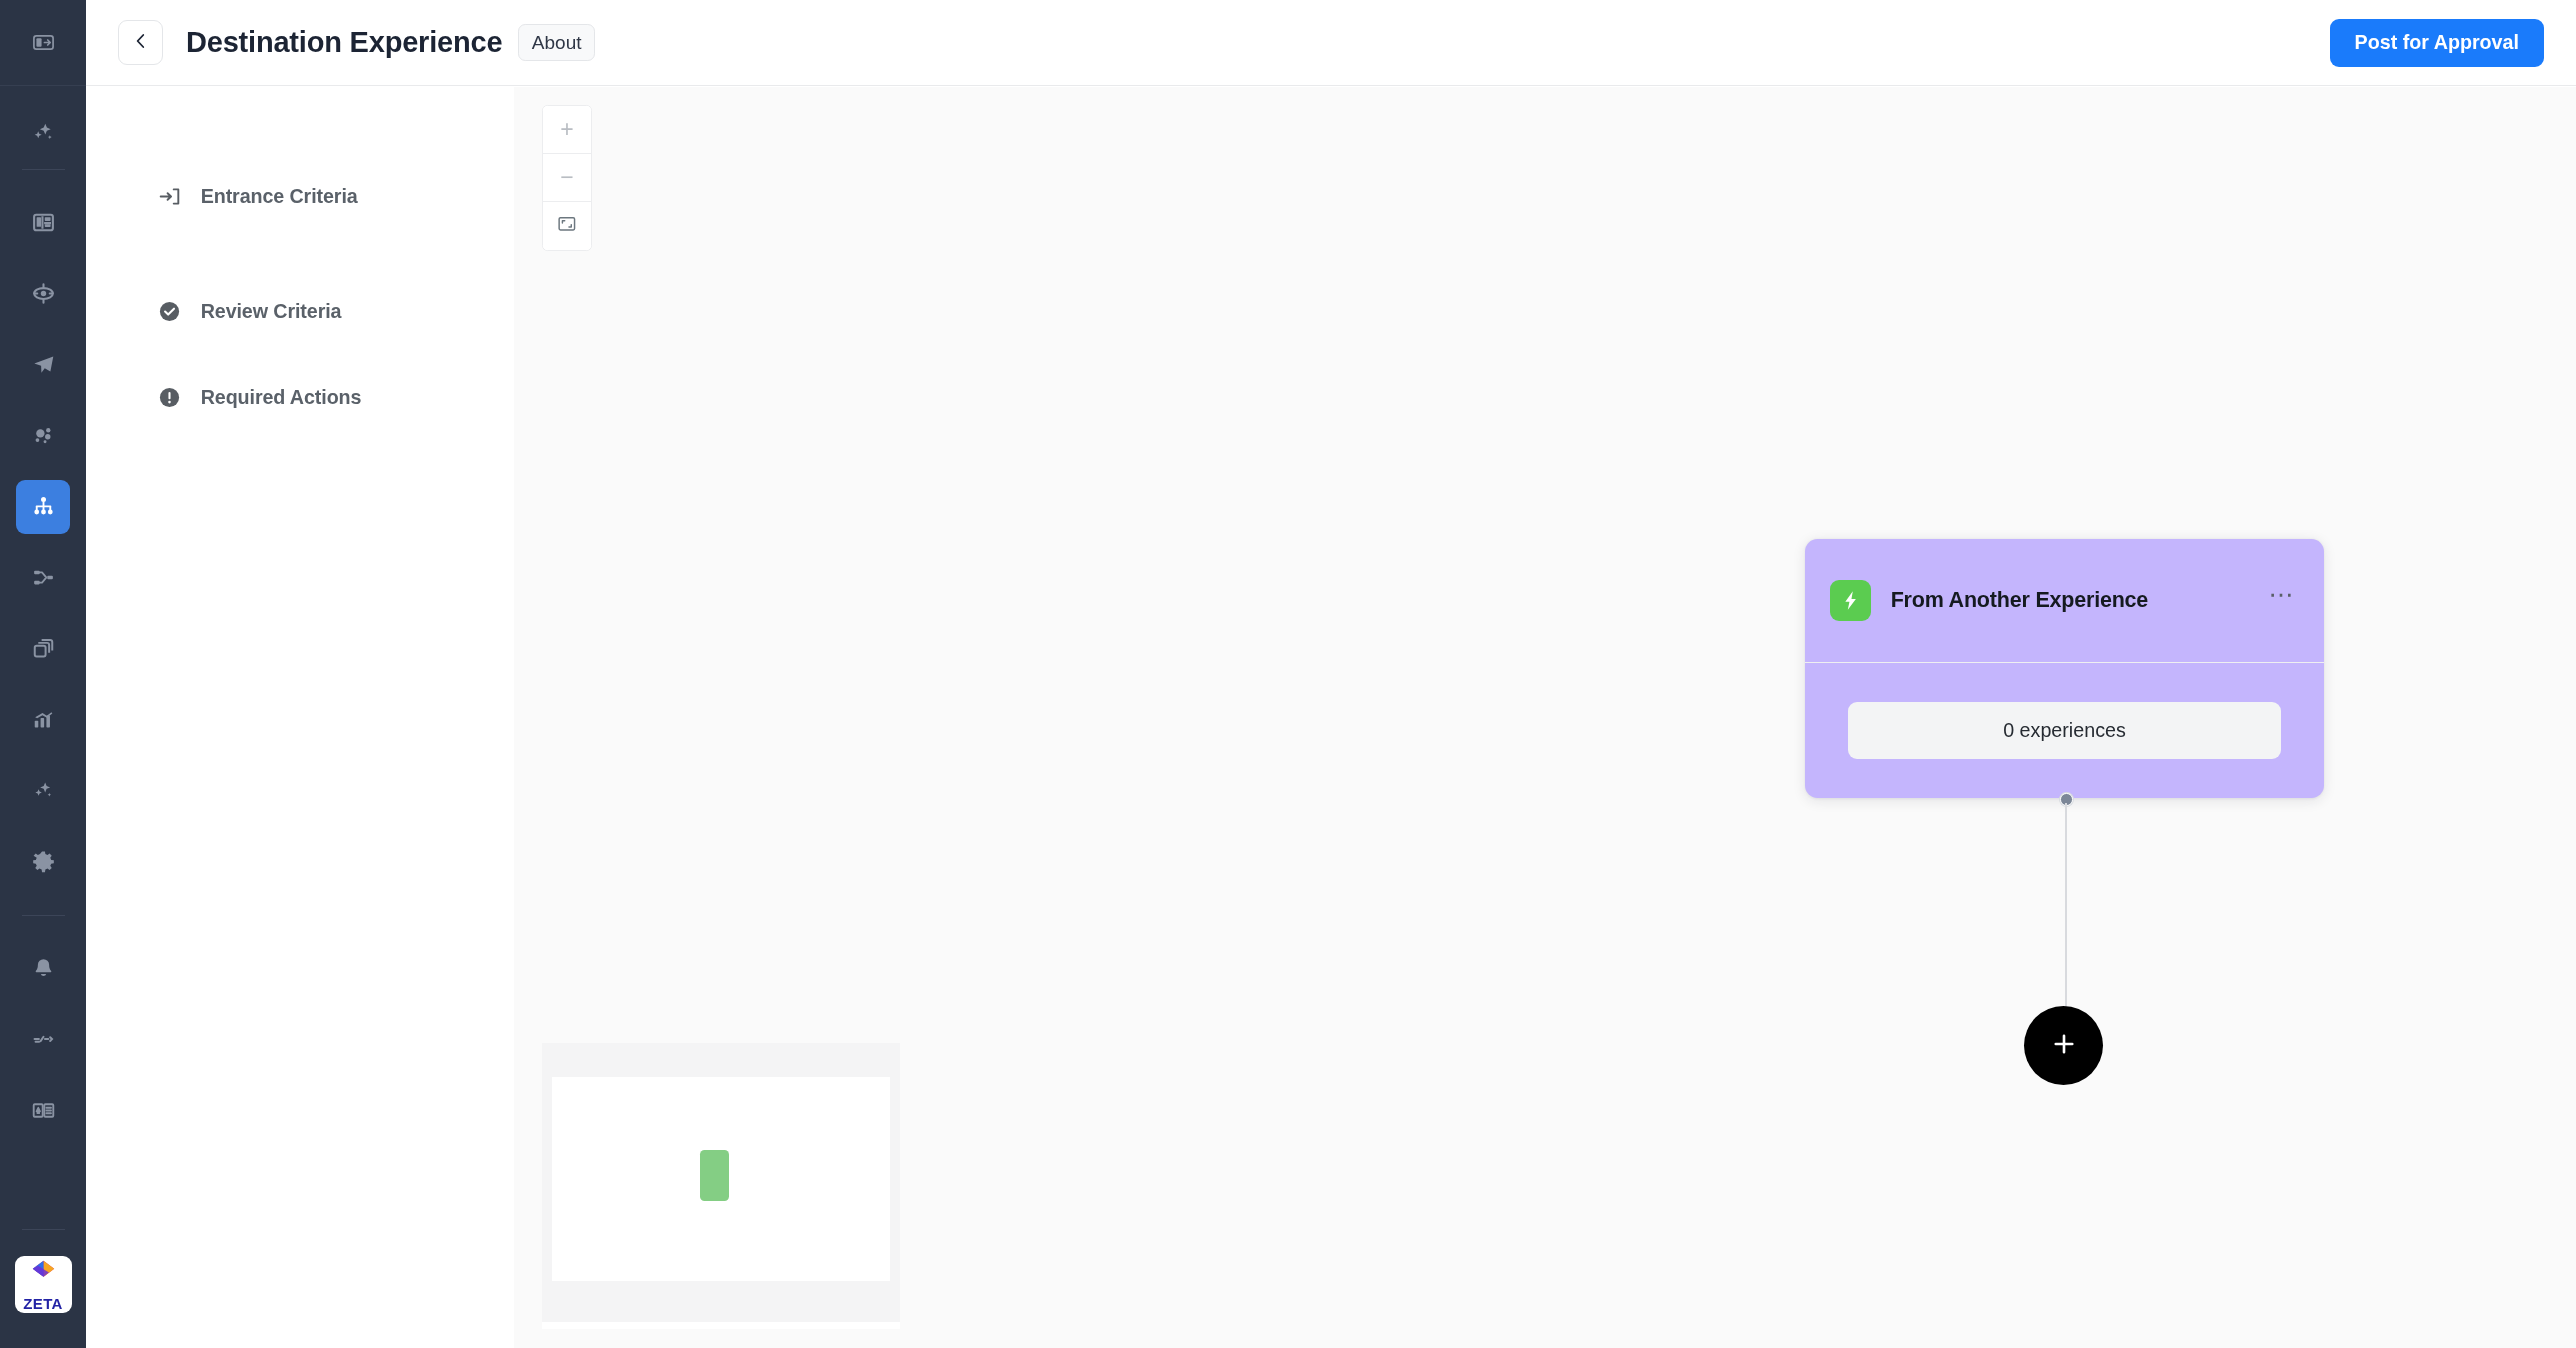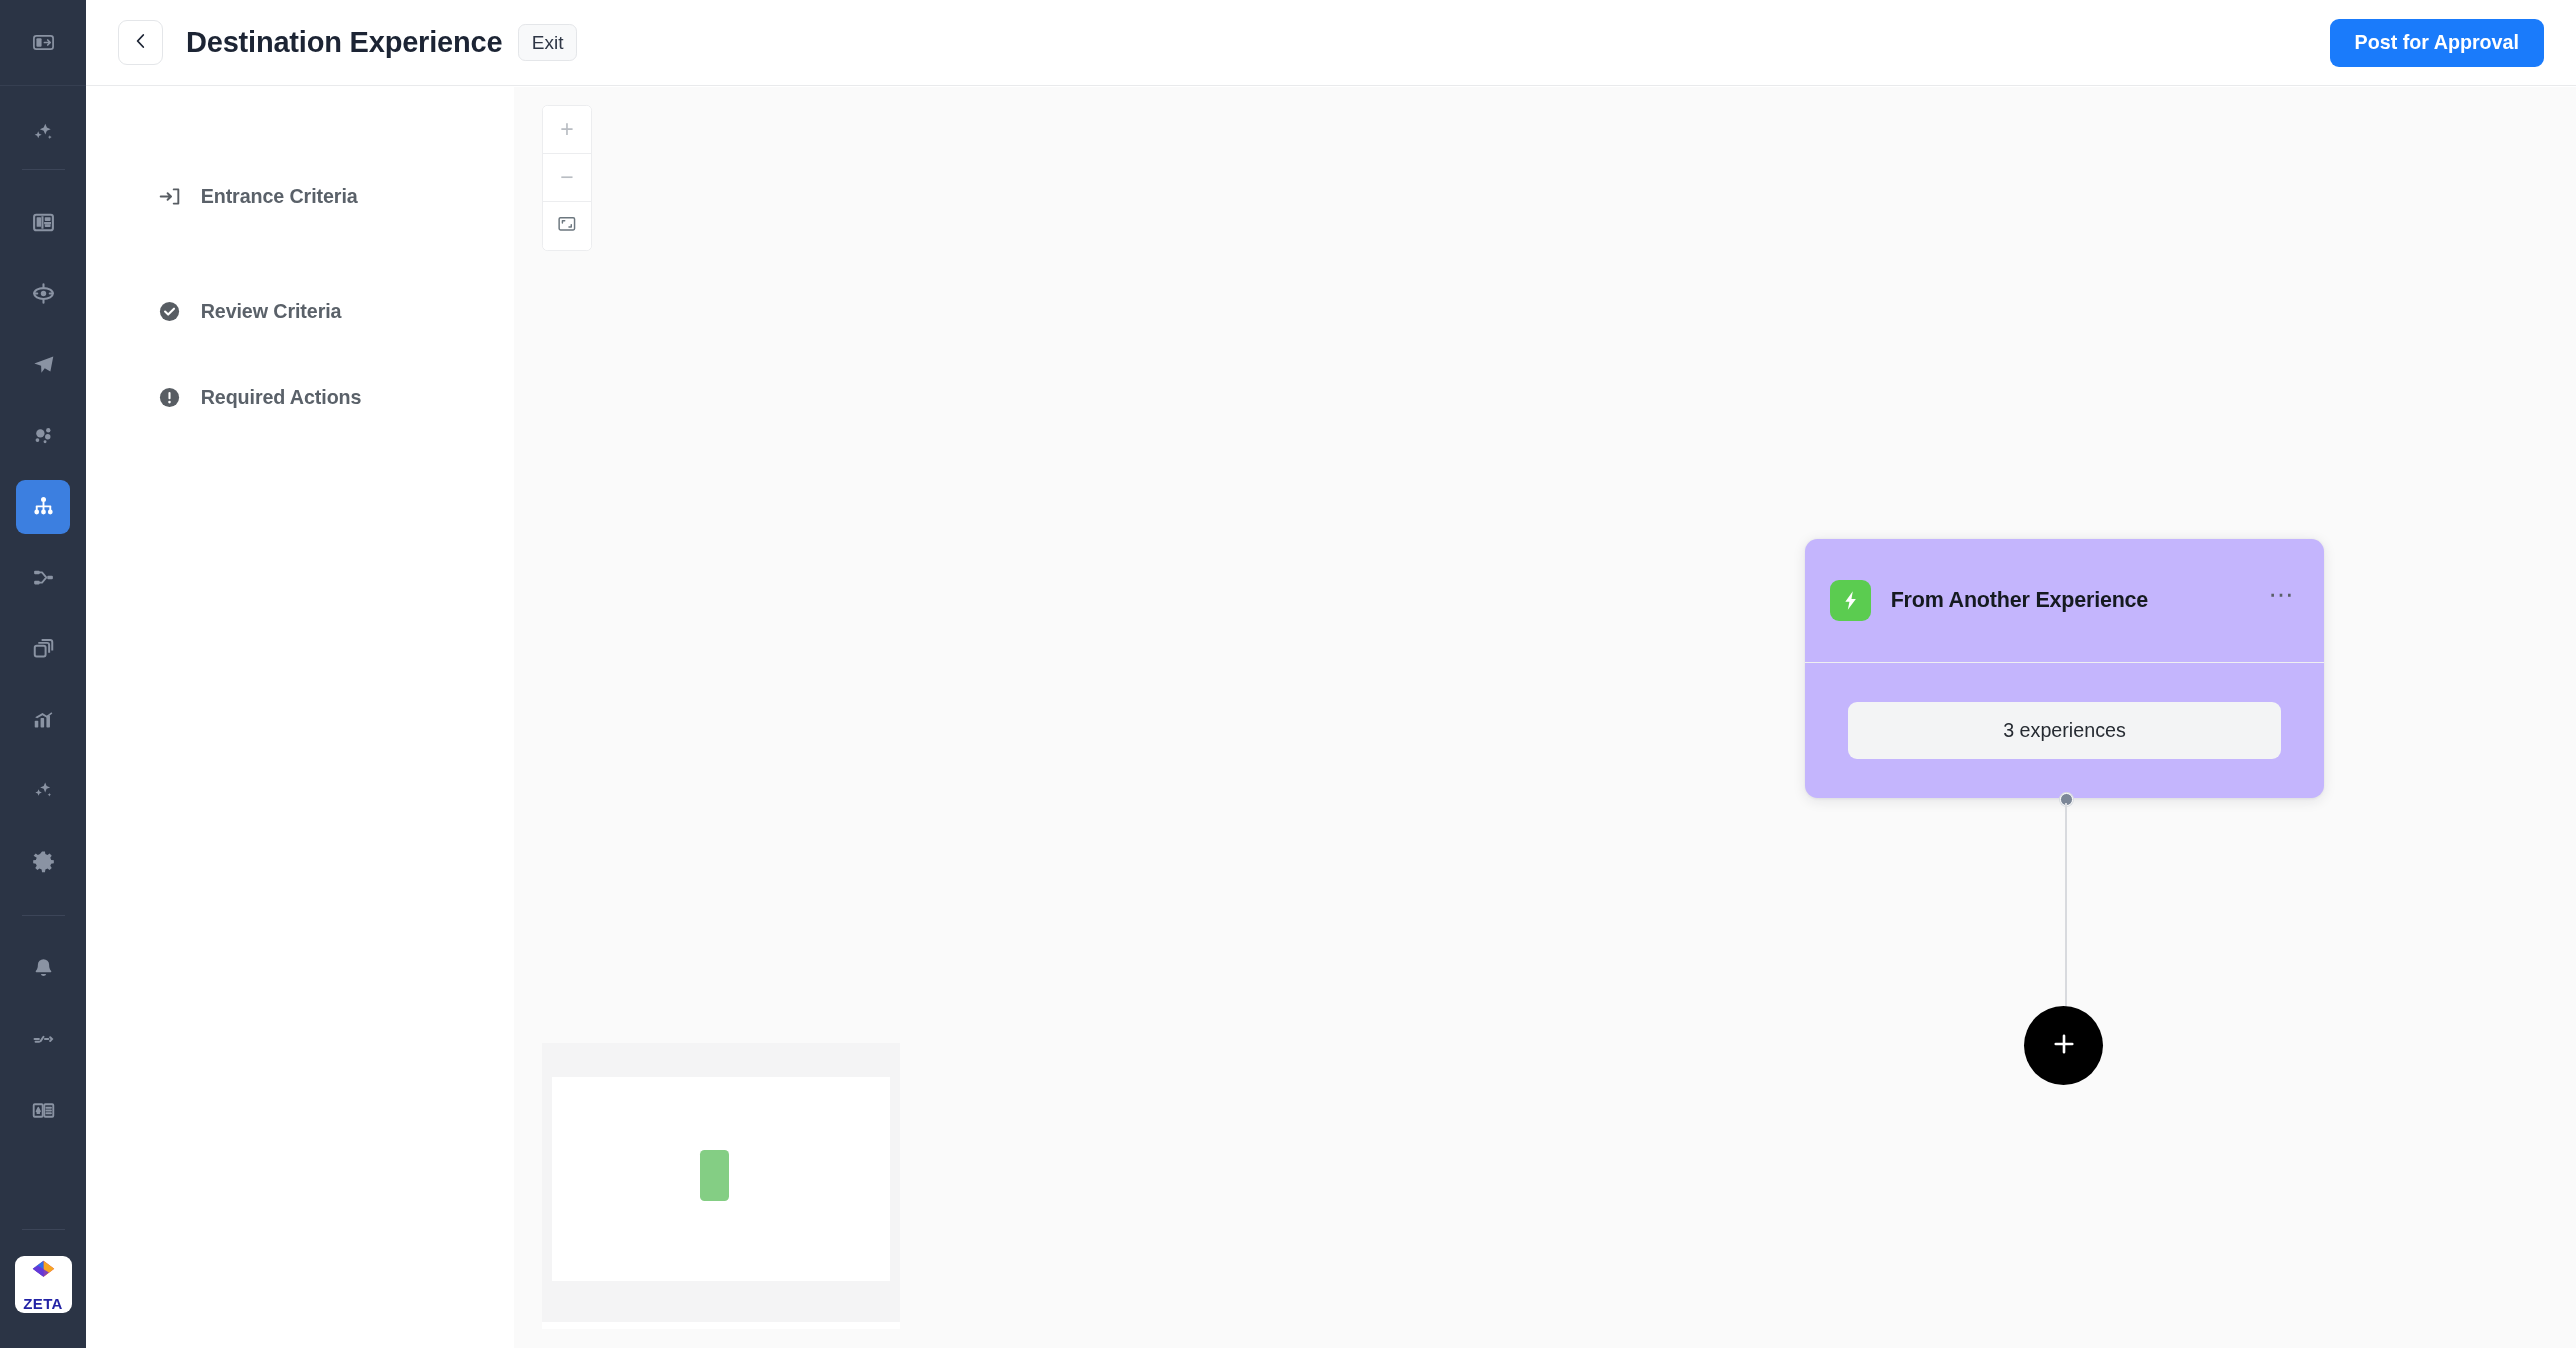--- a/index.html
+++ b/index.html
@@ -435,21 +435,21 @@
 
   <div class="header">
     <button class="back-btn">
       <span>
         <svg width="18" height="18" viewBox="0 0 24 24" fill="none" stroke="#1C2434" stroke-width="2.4" stroke-linecap="round" stroke-linejoin="round">
           <path d="M15 4 7.5 12 15 20"></path>
         </svg>
       </span>
     </button>
     <div class="page-title">Destination Experience</div>
-    <div class="status-chip">Exit</div>
+    <div class="status-chip">About</div>
     <div class="header-spacer"></div>
     <button class="primary-btn">Post for Approval</button>
   </div>
 
   <div class="left-panel">
 
 
     <div class="nav-gap"></div>
 
     <div class="nav-item">
@@ -510,21 +510,21 @@
       <div class="node-head">
         <div class="node-badge">
           <svg width="23" height="23" viewBox="0 0 24 24" fill="#ffffff">
             <path d="M14.4 2.4 6.6 13.2h4.3L9.2 21.6 17.6 10.4h-4.6z"></path>
           </svg>
         </div>
         <div class="node-title">From Another Experience</div>
         <div class="node-menu">⋯</div>
       </div>
       <div class="node-body">
-        <div class="node-pill">3 experiences</div>
+        <div class="node-pill">0 experiences</div>
       </div>
     </div>
 
     <div class="conn-dot"></div>
     <div class="conn-line"></div>
 
     <button class="add-node-btn">
       <span>
         <svg width="30" height="30" viewBox="0 0 24 24" fill="none" stroke="#ffffff" stroke-width="2.1" stroke-linecap="round">
           <path d="M12 5.4v13.2M5.4 12h13.2"></path>

